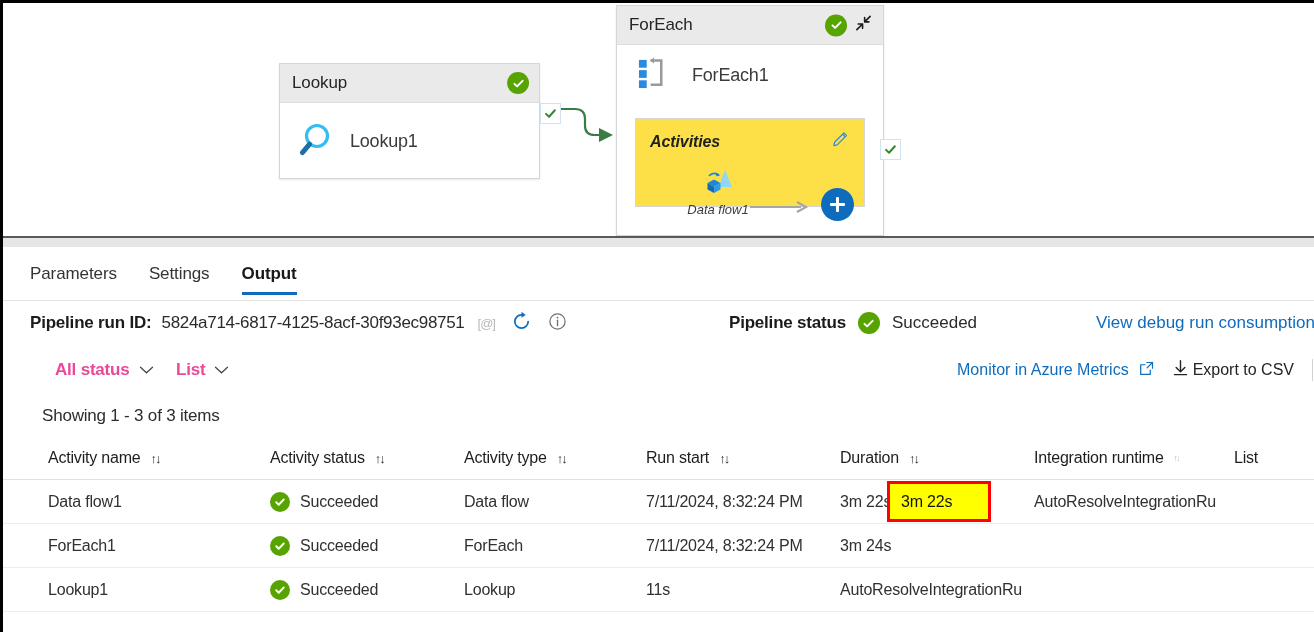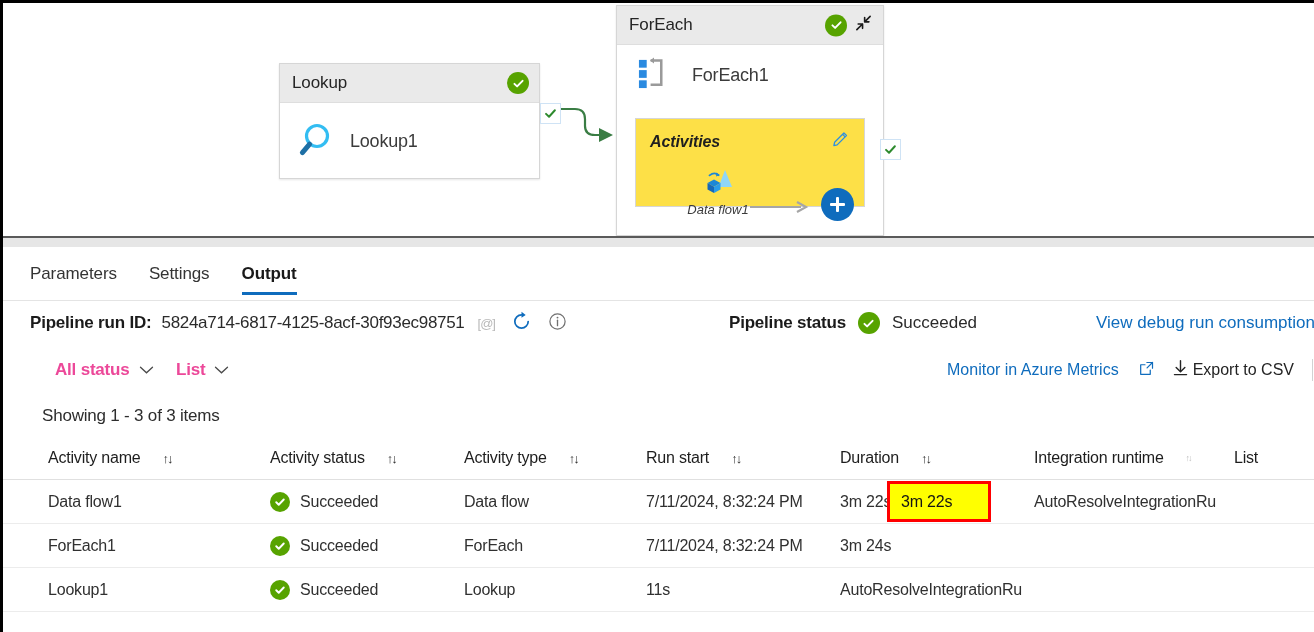--- a/index.html
+++ b/index.html
@@ -349,21 +349,21 @@
     transform: translateY(-50%);
     display: flex;
     align-items: center;
     white-space: nowrap;
   }
   #monitor-metrics-link {
     font-size: 16px;
     color: #0f6cbd;
     display: flex;
     align-items: center;
-    gap: 20px;
+    gap: 10px;
   }
   #export-csv-button {
     font-size: 16px;
     color: #242424;
     display: flex;
     align-items: center;
     gap: 4px;
     margin-left: 18px;
   }
   #toolbar-divider {
@@ -412,21 +412,21 @@
   .c-start  { width: 194px; }
   .c-dur    { width: 194px; }
   .c-ir     { width: 200px; }
   .c-user   { width: 83px; }
 
   #table-header .cell {
     font-size: 16px;
     color: #1d1d1d;
     display: flex;
     align-items: center;
-    gap: 22px;
+    gap: 10px;
     letter-spacing: -0.2px;
     text-align: center;
   }
   #table-header .c-status { padding-left: 0; }
   .sort-icon {
     color: #2a2a2a;
     font-size: 13px;
     letter-spacing: -2px;
     flex: none;
   }

